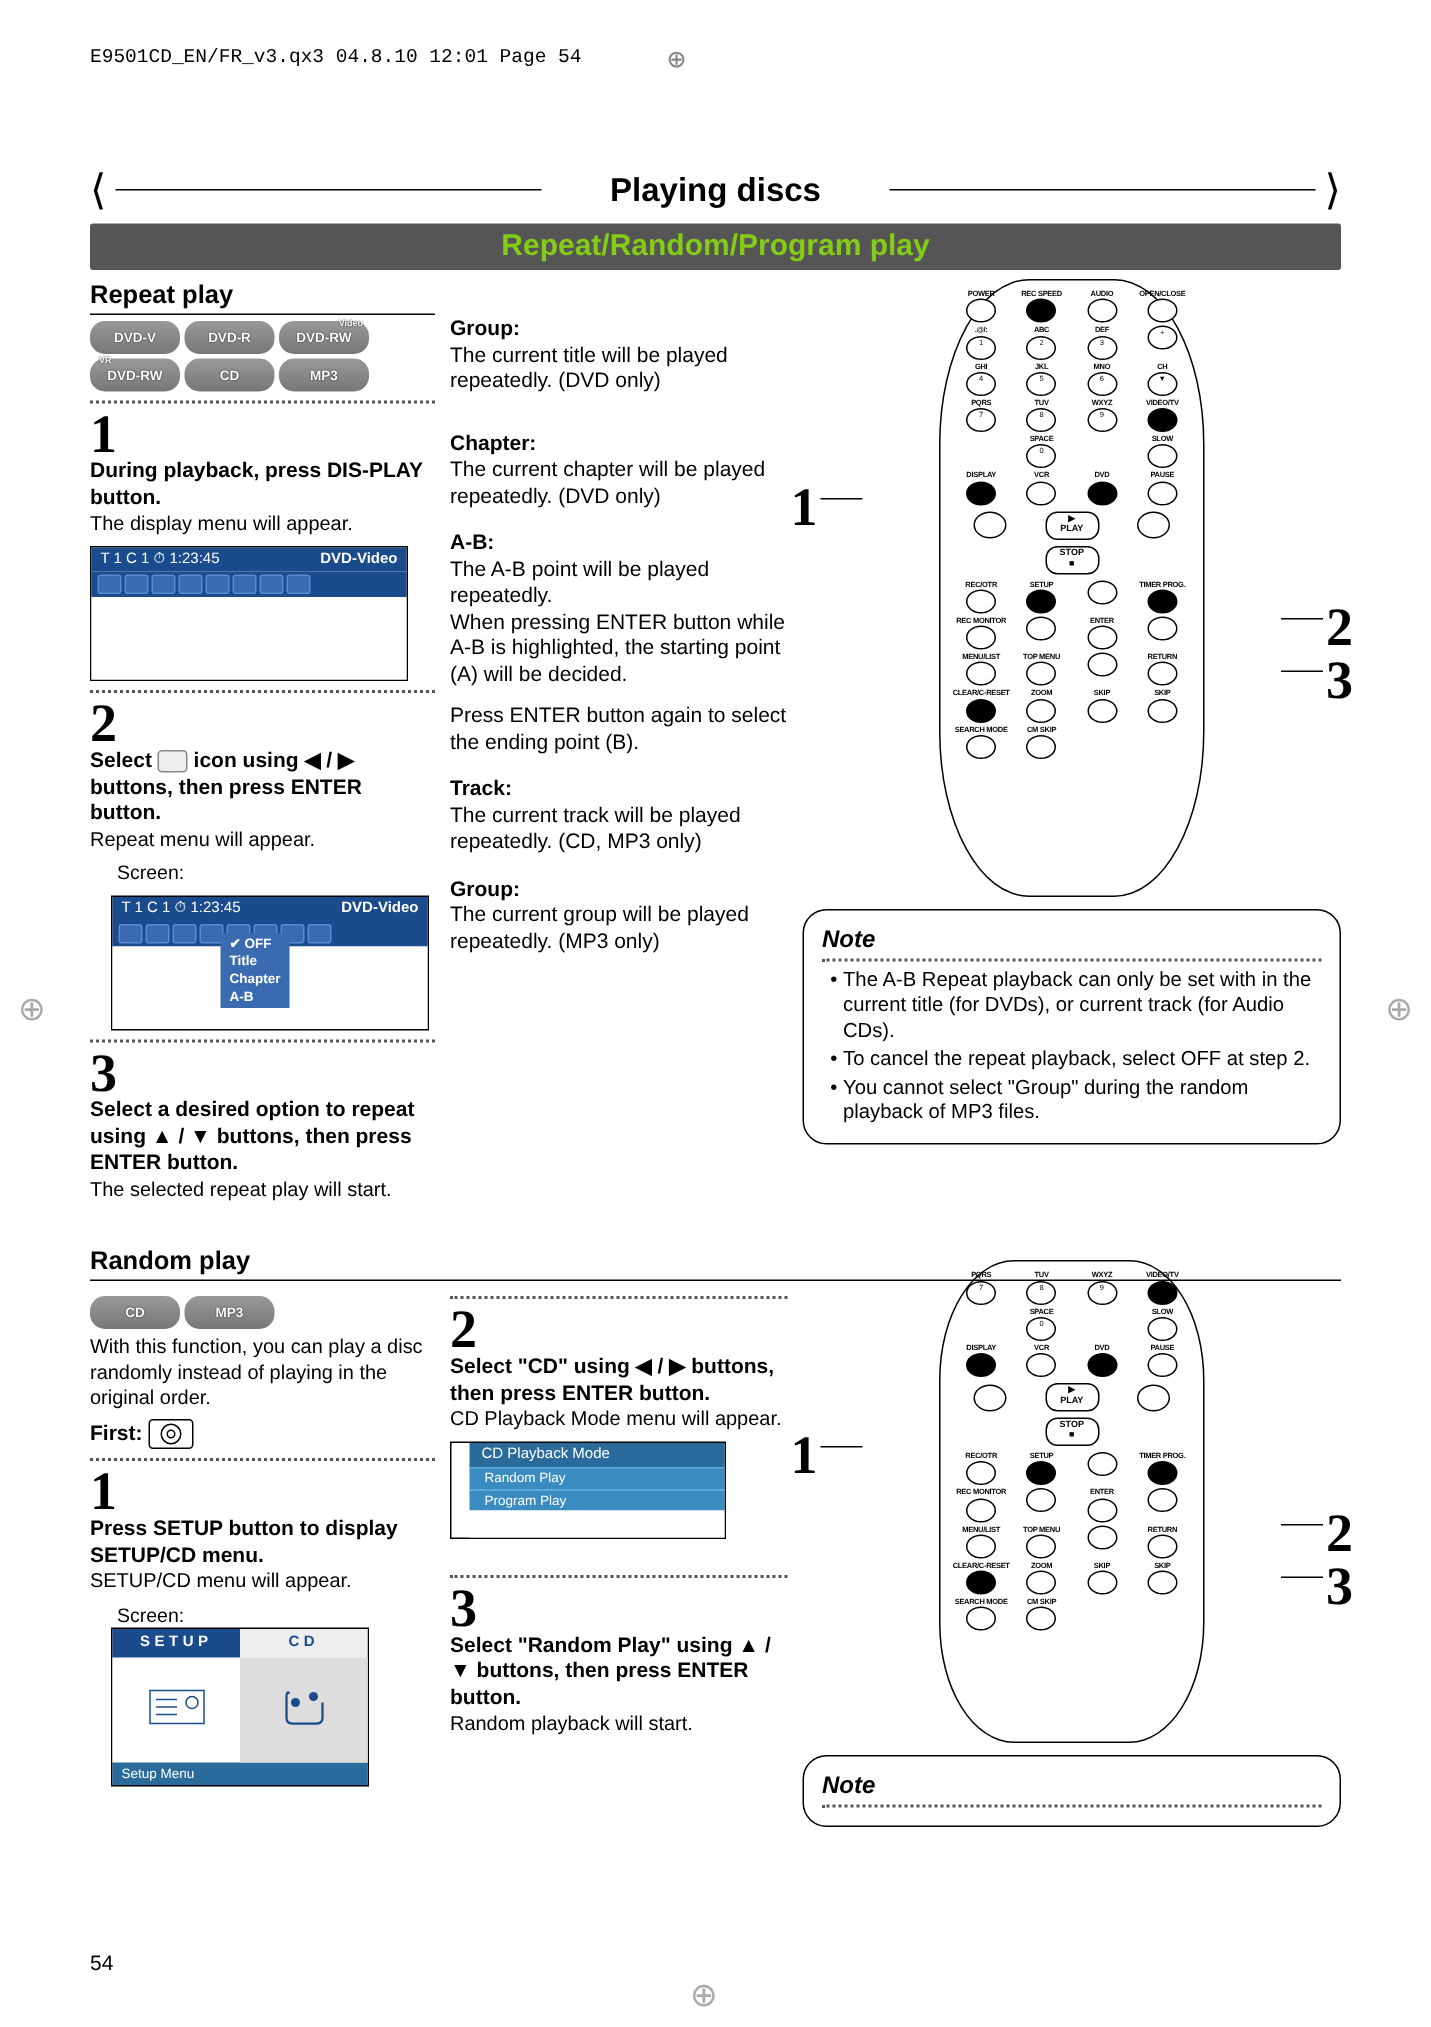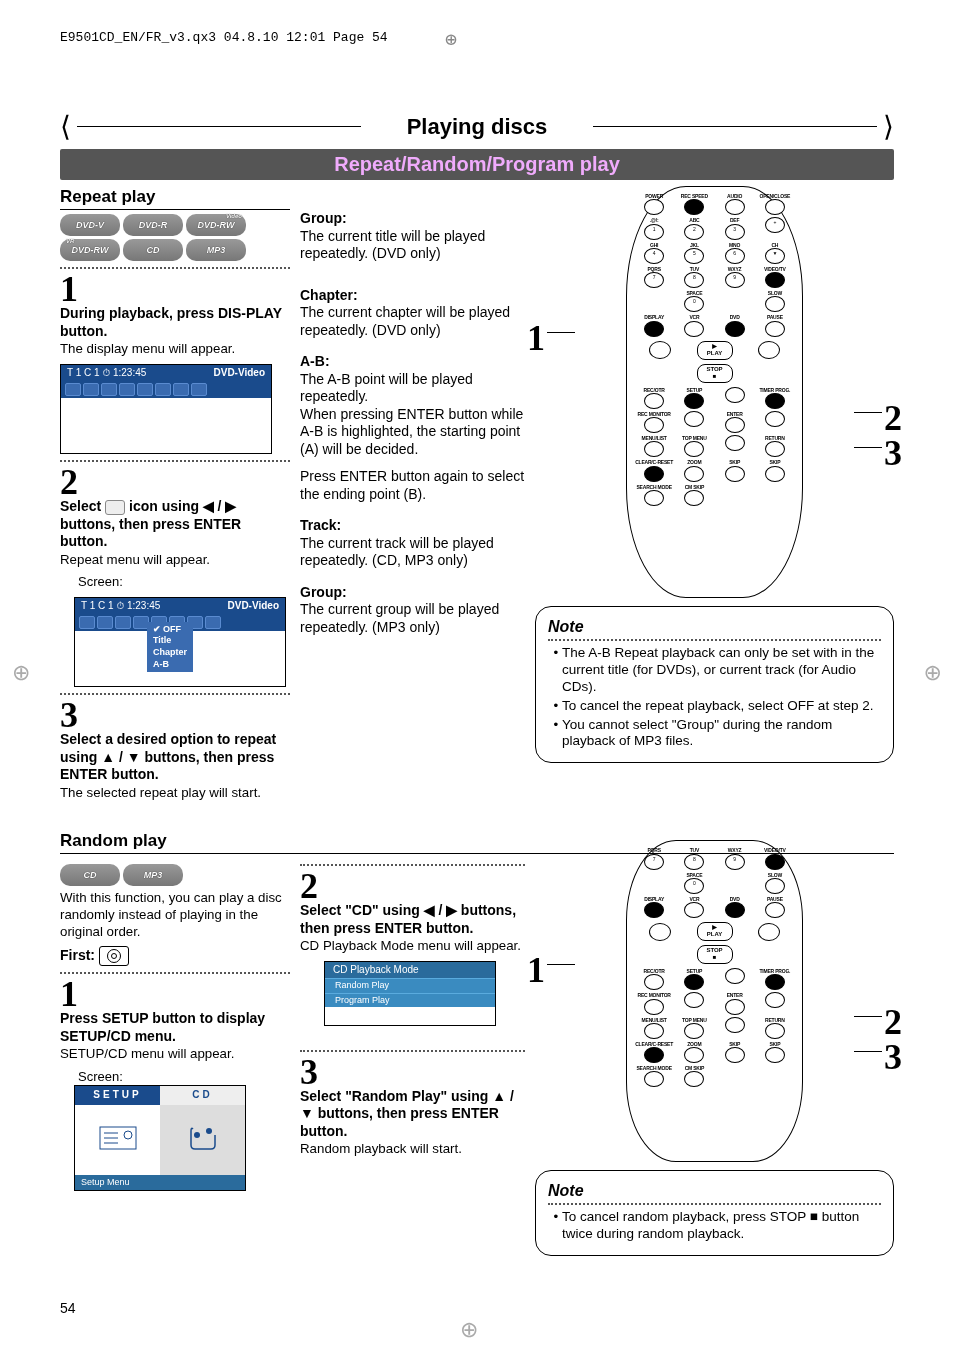--- a/index.html
+++ b/index.html
@@ -2,27 +2,27 @@
 <html><head>
 <meta charset="utf-8">
 <style>
 body { margin:0; font-family: Arial, Helvetica, sans-serif; background:#fff; }
 .page { width:954px; height:1351px; margin:0 auto; position:relative; box-sizing:border-box; padding:30px 60px 20px 60px; }
 .print-header { font-family:"Courier New",monospace; font-size:13px; color:#000; position:relative; }
 .print-header .cross { position:absolute; left:385px; top:-3px; font-size:20px; color:#888; }
 .page-title-wrap { margin-top:65px; display:flex; align-items:center; justify-content:center; }
 .page-title-wrap .chev { font-size:28px; color:#000; }
 .page-title { font-size:22px; font-weight:bold; margin:0 40px; }
-.subhead { background:#555; color:#f0abfc; font-size:20px; font-weight:bold; text-align:center; padding:4px 0; margin-top:6px; border-radius:2px; }
+.subhead { background:#555; color:#84cc16; font-size:20px; font-weight:bold; text-align:center; padding:4px 0; margin-top:6px; border-radius:2px; }
 .cols { display:flex; gap:10px; margin-top:6px; }
 .col { flex:1; font-size:14px; line-height:1.25; }
 .col h3 { font-size:17px; margin:0 0 2px 0; }
 .step-num { font-family:"Times New Roman",serif; font-size:36px; font-weight:bold; line-height:1; margin:2px 0 -2px 0; }
 .media-badges { display:flex; flex-wrap:wrap; gap:3px; margin:4px 0; }
-.badge { width:60px; height:22px; background:linear-gradient(#999,#777); border-radius:10px; display:flex; align-items:center; justify-content:center; color:#fff; font-size:9px; font-weight:bold; font-style:italic; text-shadow:0 0 1px #000; }
+.badge { width:60px; height:22px; background:linear-gradient(#999,#777); border-radius:10px; display:flex; align-items:center; justify-content:center; color:#fff; font-size:9px; font-weight:bold; text-shadow:0 0 1px #000; }
 .divider { border-top:2px dotted #555; margin:6px 0 0 0; }
 .screen-box { width:210px; border:1px solid #000; margin:6px 0; }
 .screen-top { background:#1a4b8c; color:#fff; font-size:10px; padding:2px 6px; display:flex; gap:6px; align-items:center; }
 .screen-top .right { margin-left:auto; font-weight:bold; }
 .screen-icons { background:#1a4b8c; padding:2px 4px; display:flex; gap:2px; }
 .screen-icons .ic { width:14px; height:11px; background:#3a6bb0; border:1px solid #5a8bd0; border-radius:2px; }
 .screen-body { background:#fff; height:55px; }
 .dropdown { position:absolute; left:72px; top:24px; background:#3a6bb0; color:#fff; font-size:9px; padding:2px 6px; line-height:1.3; font-weight:bold; }
 .dropdown .ck { color:#fff; }
 .mode-def b { display:block; }
@@ -441,21 +441,21 @@
         </div>
         <div class="footer">Setup Menu</div>
       </div>
     </div>
 
     <div class="col" style="flex:0 0 225px;">
       <div class="divider" style="margin-top:4px;"></div>
       <div class="step-num">2</div>
       <b>Select "CD" using ◀ / ▶ buttons, then press ENTER button.</b><br>
       <span class="small-body">CD Playback Mode menu will appear.</span>
-      <div class="cd-menu" style="margin-left:24px;">
+      <div class="cd-menu" style="padding-left:12px;">
         <div class="hdr">CD Playback Mode</div>
         <div class="row">Random Play</div>
         <div class="row">Program Play</div>
         <div class="body"></div>
       </div>
       <div class="divider" style="margin-top:24px;"></div>
       <div class="step-num">3</div>
       <b>Select "Random Play" using ▲ / ▼ buttons, then press ENTER button.</b><br>
       <span class="small-body">Random playback will start.</span>
     </div>
@@ -597,23 +597,20 @@
               <div class="rlbl">CM SKIP</div>
               <div class="rbtn"></div>
             </div>
           <div class="rbtn-wrap"></div>
             <div class="rbtn-wrap"></div>
         </div>
       </div>
       <div class="note-box">
         <div class="note-title">Note</div>
         <div style="border-top:2px dotted #555;margin:2px 0;"></div>
-        <ul>
-            <li>To cancel random playback, press STOP ■ button twice during random playback.</li>
-          </ul>
       </div>
     </div>
   </div>
 
   <div class="page-num">54</div>
   <span class="crosshair left">⊕</span>
   <span class="crosshair right">⊕</span>
   <span class="crosshair bottom">⊕</span>
 </div>
 

